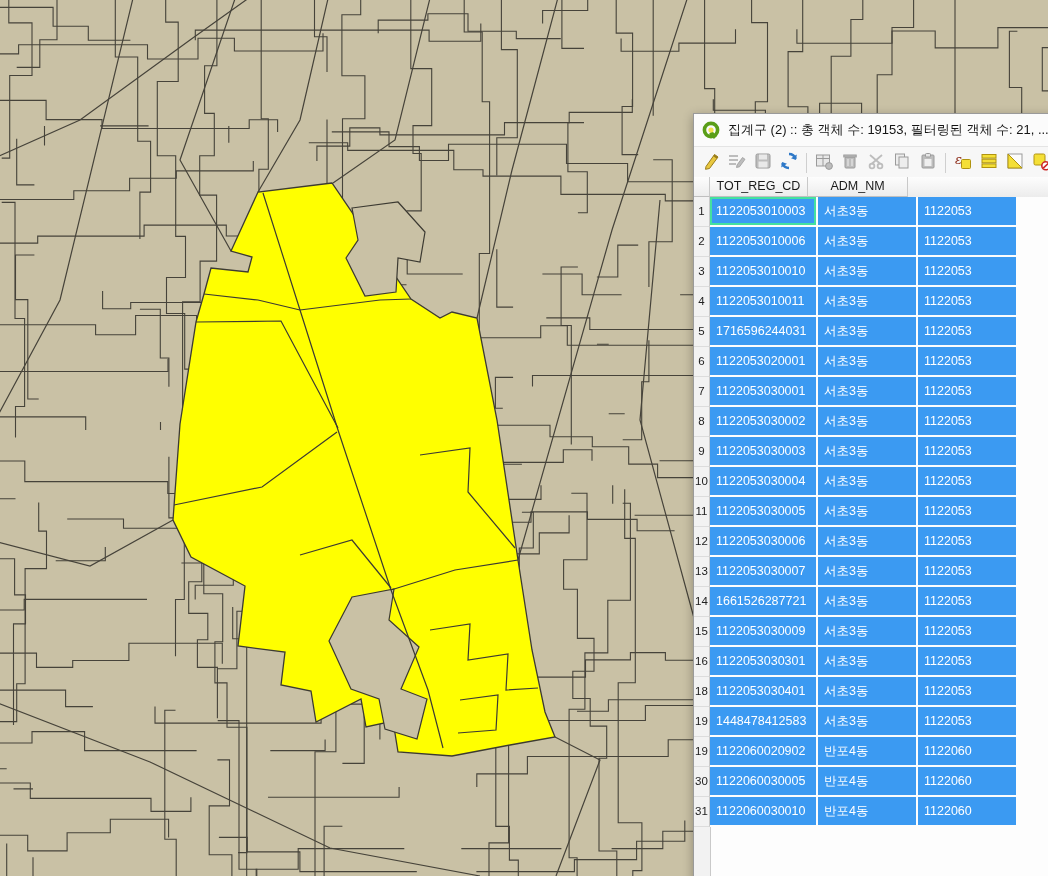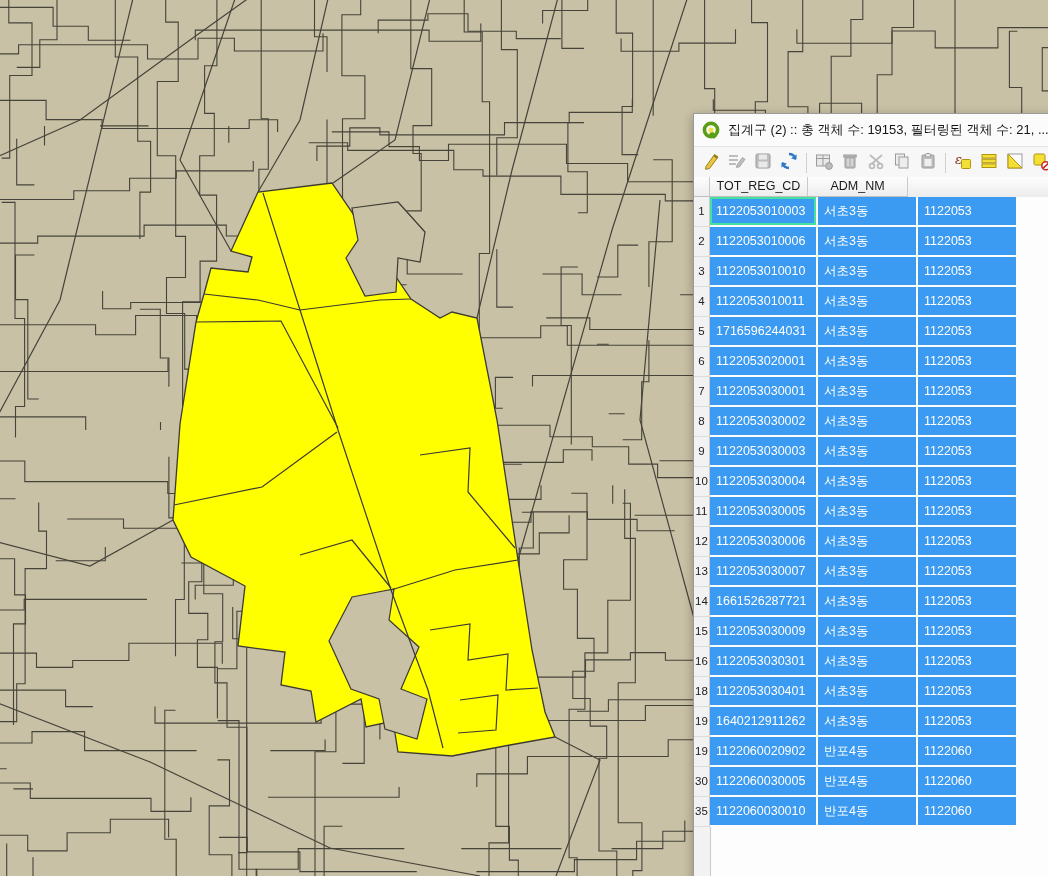--- a/index.html
+++ b/index.html
@@ -353,38 +353,38 @@
           <div class="cell c2">1122053</div>
         </div>
         <div class="trow">
           <div class="ncell">18</div>
           <div class="cell c0">1122053030401</div>
           <div class="cell c1">서초3동</div>
           <div class="cell c2">1122053</div>
         </div>
         <div class="trow">
           <div class="ncell">19</div>
-          <div class="cell c0">1640212911262</div>
+          <div class="cell c0">1448478412583</div>
           <div class="cell c1">서초3동</div>
           <div class="cell c2">1122053</div>
         </div>
         <div class="trow">
           <div class="ncell">19</div>
           <div class="cell c0">1122060020902</div>
           <div class="cell c1">반포4동</div>
           <div class="cell c2">1122060</div>
         </div>
         <div class="trow">
           <div class="ncell">30</div>
           <div class="cell c0">1122060030005</div>
           <div class="cell c1">반포4동</div>
           <div class="cell c2">1122060</div>
         </div>
         <div class="trow">
-          <div class="ncell">35</div>
+          <div class="ncell">31</div>
           <div class="cell c0">1122060030010</div>
           <div class="cell c1">반포4동</div>
           <div class="cell c2">1122060</div>
         </div>
       </div>
     <div class="below"></div>
   </div>
 </div>
 
 </body></html>

